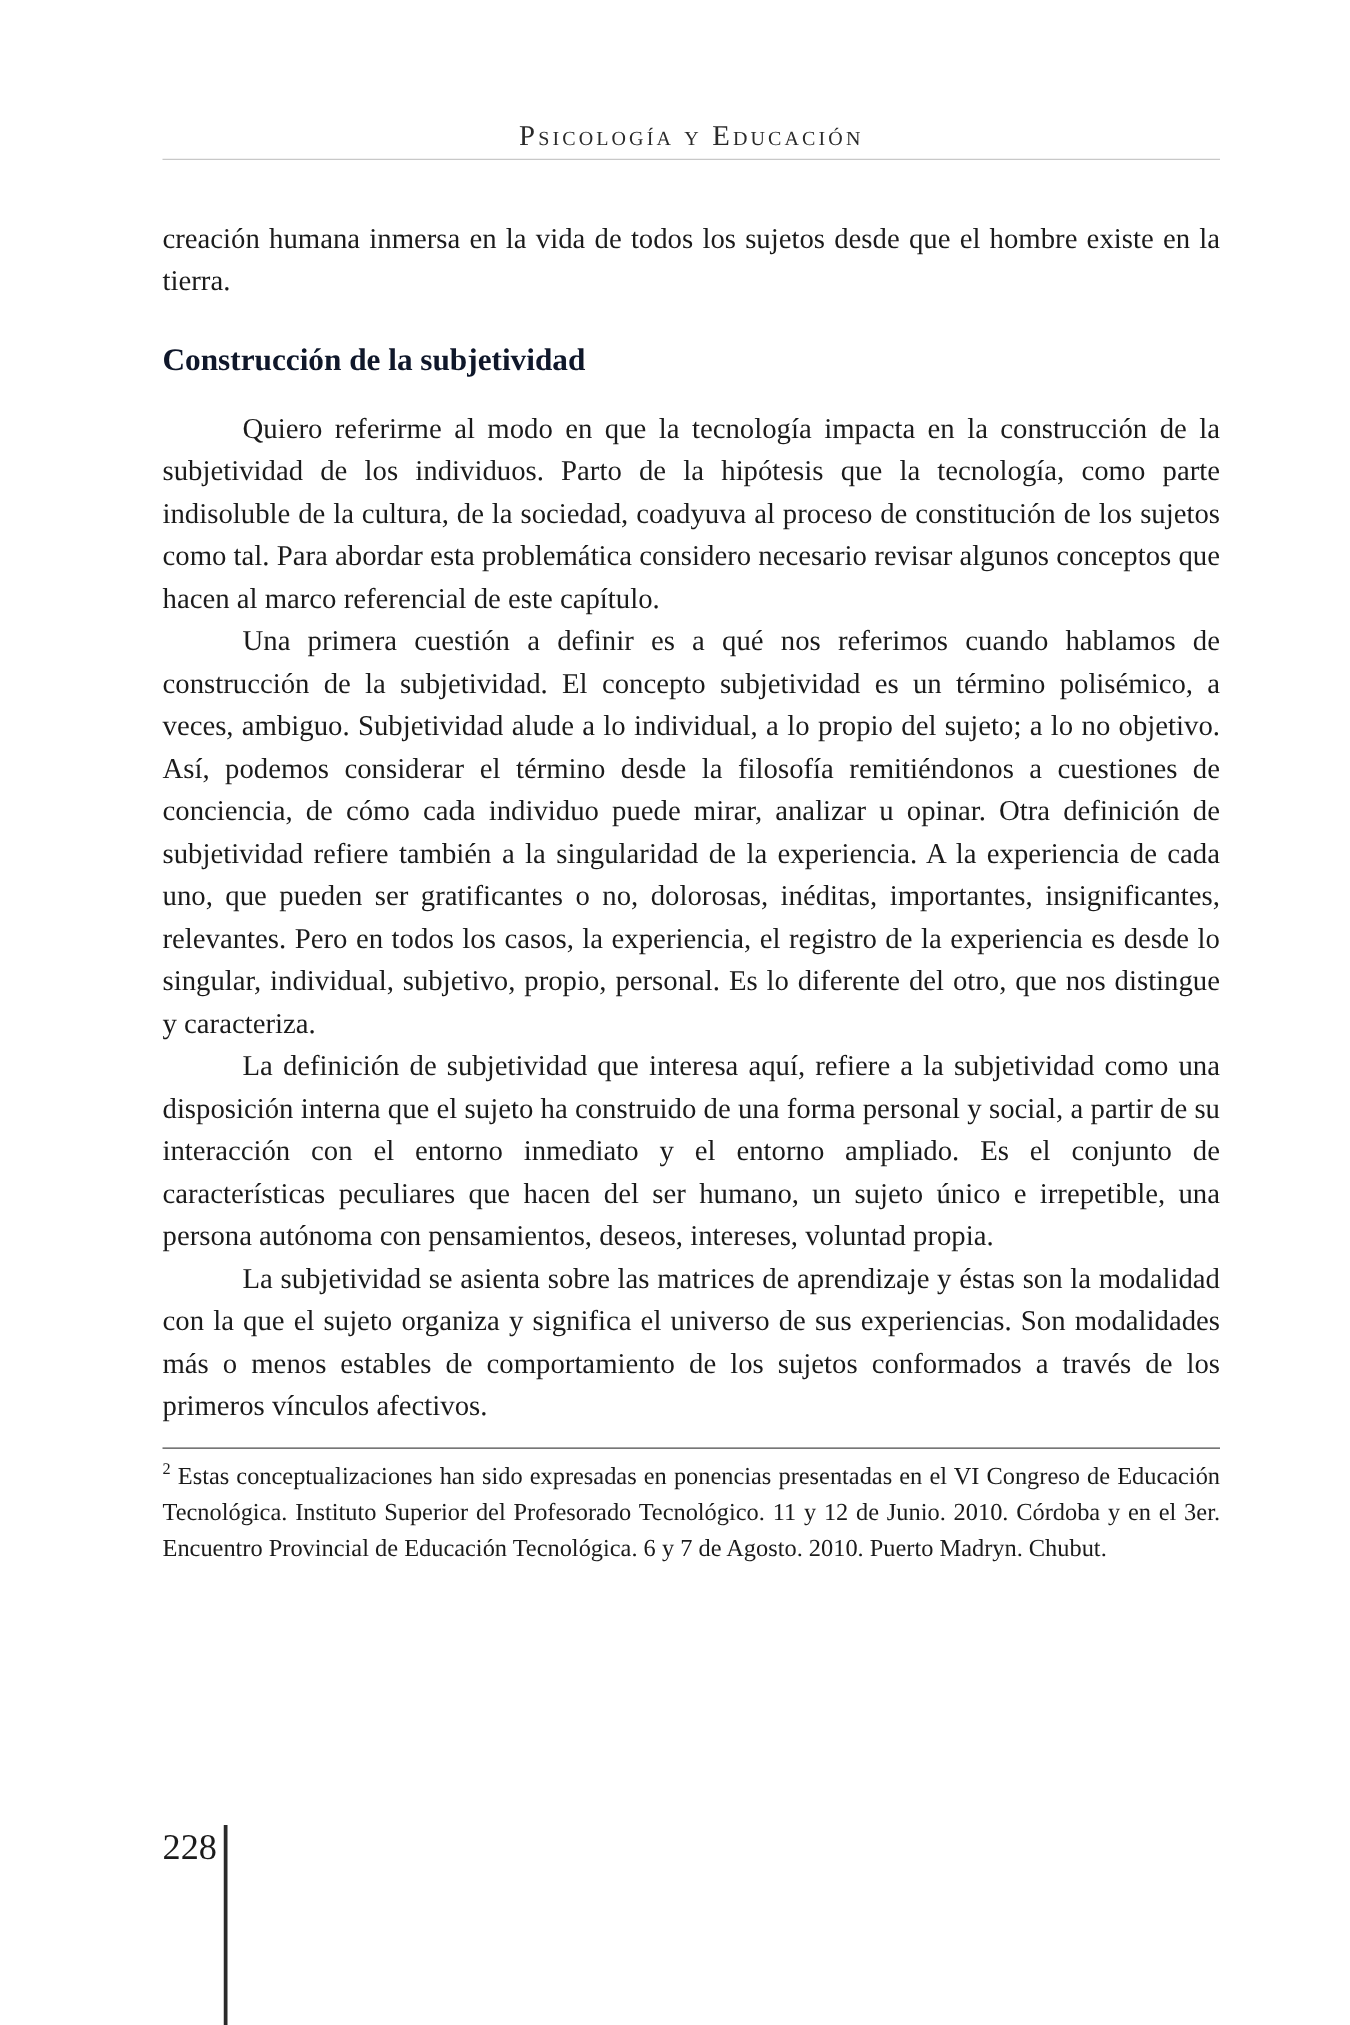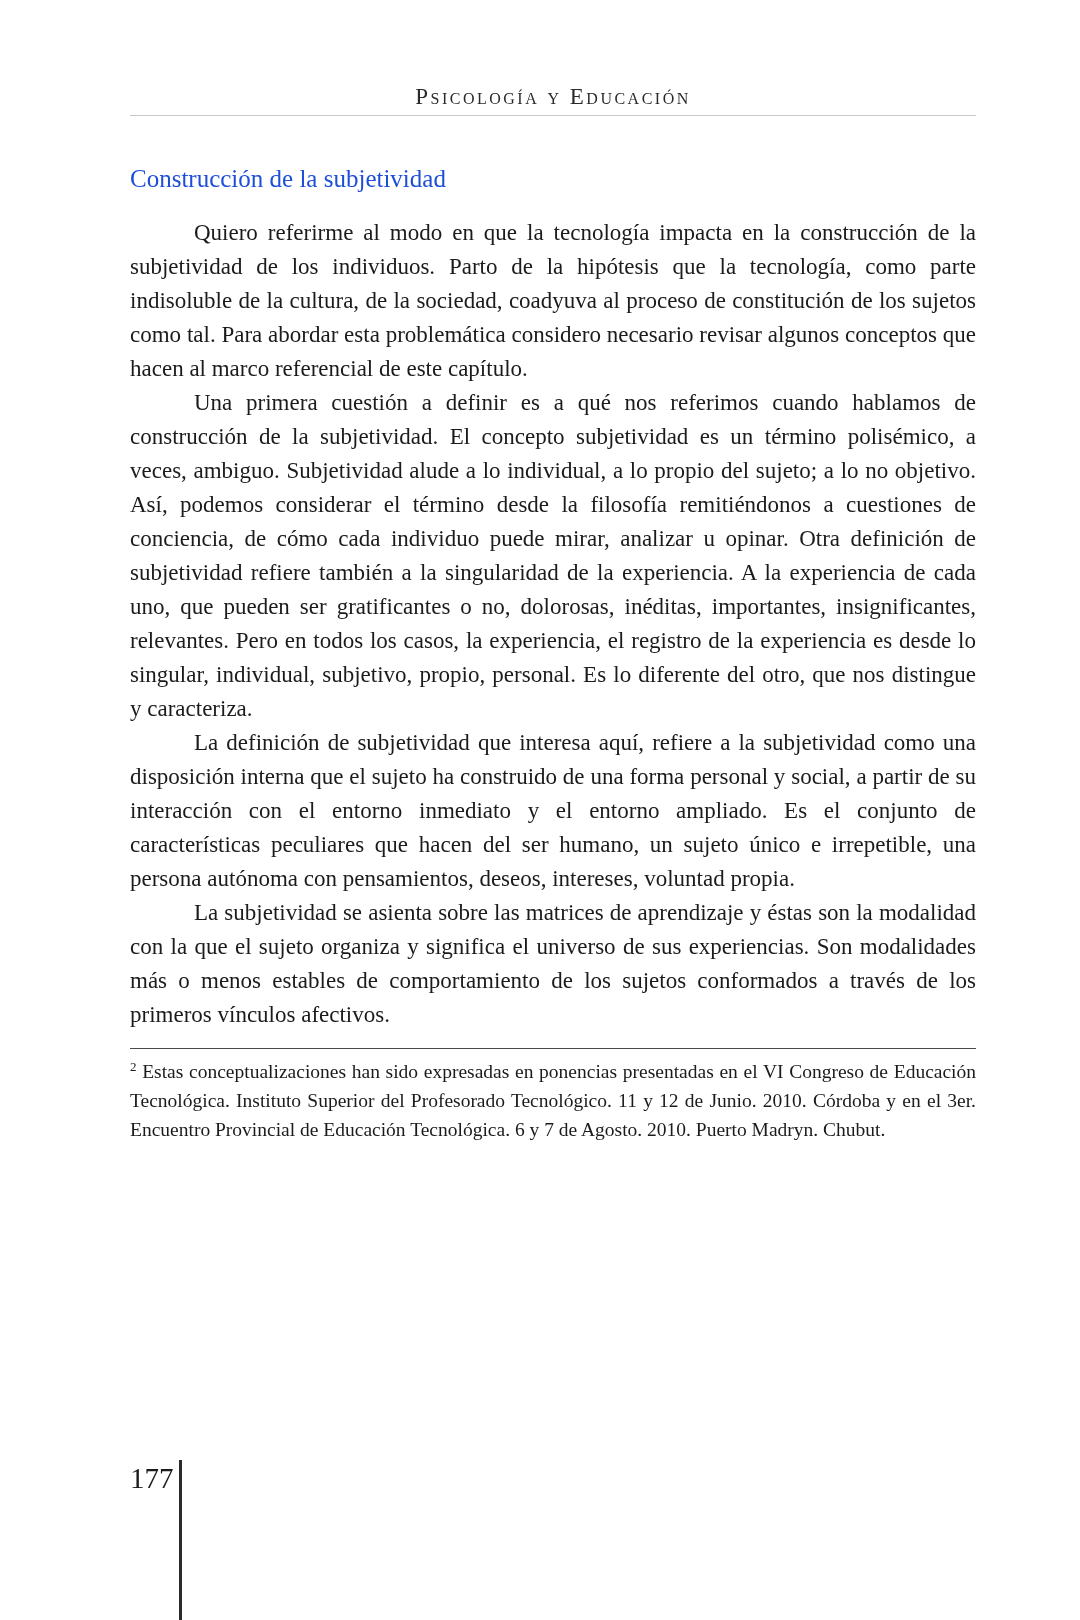--- a/index.html
+++ b/index.html
@@ -9,20 +9,21 @@
     background: #ffffff;
     overflow: hidden;
   }
   body {
     font-family: "Liberation Serif", serif;
     color: #1b1b1b;
     position: relative;
   }
   .page {
     padding: 84px 104px 0 130px;
+    margin-top: 12px;
   }
   .running-header {
     text-align: center;
     font-variant: small-caps;
     font-size: 23px;
     letter-spacing: 2.5px;
     color: #2a2a2a;
     padding-bottom: 5px;
   }
   .header-rule {
@@ -36,22 +37,22 @@
     text-align: justify;
   }
   .bodytext p {
     text-indent: 64px;
   }
   p.no-indent {
     text-indent: 0;
   }
   h2.section-heading {
     font-size: 25px;
-    font-weight: normal;
-    color: #1d4ed8;
+    font-weight: bold;
+    color: #0f172a;
     margin: 30px 0 20px 0;
     text-indent: 0;
     text-align: left;
   }
   .footnote {
     margin-top: 16px;
   }
   .footnote-rule {
     border: none;
     border-top: 1px solid #4a4a4a;
@@ -88,20 +89,21 @@
 </head>
 <body>
 
 <div class="page">
 
   <div class="running-header">Psicología y Educación</div>
   <hr class="header-rule">
 
   <div class="bodytext">
 
+    <p class="no-indent">creación humana inmersa en la vida de todos los sujetos desde que el hombre existe en la tierra.</p>
 
     <h2 class="section-heading">Construcción de la subjetividad</h2>
 
 
     <p>Quiero referirme al modo en que la tecnología impacta en la construcción de la subjetividad de los individuos. Parto de la hipótesis que la tecnología, como parte indisoluble de la cultura, de la sociedad, coadyuva al proceso de constitución de los sujetos como tal. Para abordar esta problemática considero necesario revisar algunos conceptos que hacen al marco referencial de este capítulo.</p>
 
     <p>Una primera cuestión a definir es a qué nos referimos cuando hablamos de construcción de la subjetividad. El concepto subjetividad es un término polisémico, a veces, ambiguo. Subjetividad alude a lo individual, a lo propio del sujeto; a lo no objetivo. Así, podemos considerar el término desde la filosofía remitiéndonos a cuestiones de conciencia, de cómo cada individuo puede mirar, analizar u opinar. Otra definición de subjetividad refiere también a la singularidad de la experiencia. A la experiencia de cada uno, que pueden ser gratificantes o no, dolorosas, inéditas, importantes, insignificantes, relevantes. Pero en todos los casos, la experiencia, el registro de la experiencia es desde lo singular, individual, subjetivo, propio, personal. Es lo diferente del otro, que nos distingue y caracteriza.</p>
 
     <p>La definición de subjetividad que interesa aquí, refiere a la subjetividad como una disposición interna que el sujeto ha construido de una forma personal y social, a partir de su interacción con el entorno inmediato y el entorno ampliado. Es el conjunto de características peculiares que hacen del ser humano, un sujeto único e irrepetible, una persona autónoma con pensamientos, deseos, intereses, voluntad propia.</p>
 
@@ -109,15 +111,15 @@
 
   </div>
 
   <div class="footnote">
     <hr class="footnote-rule">
     <p class="footnote-text"><sup>2</sup> <span>Estas conceptualizaciones han sido expresadas en ponencias presentadas en el VI Congreso de Educación Tecnológica. Instituto Superior del Profesorado Tecnológico. 11 y 12 de Junio. 2010. Córdoba y en el 3er. Encuentro Provincial de Educación Tecnológica. 6 y 7 de Agosto. 2010. Puerto Madryn. Chubut.</span></p>
   </div>
 
 </div>
 
-<div class="page-number-block">177</div>
+<div class="page-number-block">228</div>
 
 <div class="bottom-rule"></div>
 
 </body></html>

